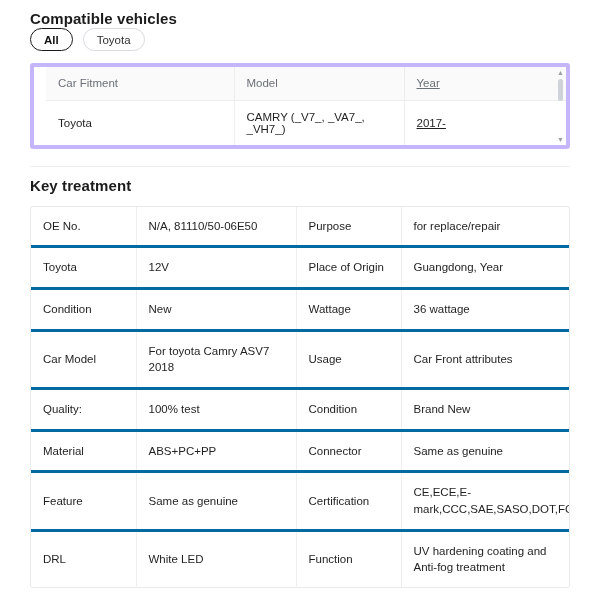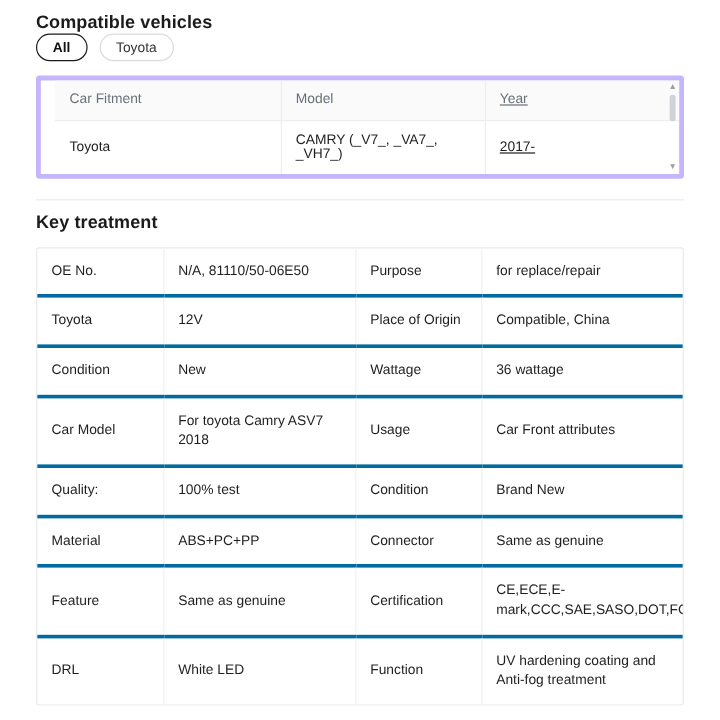--- a/index.html
+++ b/index.html
@@ -203,21 +203,21 @@
         <tr>
           <td class="a-c1 lbl">OE No.</td>
           <td class="a-c2 val">N/A, 81110/50-06E50</td>
           <td class="a-c3 lbl">Purpose</td>
           <td class="a-c4 c4 val">for replace/repair</td>
         </tr>
         <tr>
           <td class="a-c1 lbl">Toyota</td>
           <td class="a-c2 val">12V</td>
           <td class="a-c3 lbl">Place of Origin</td>
-          <td class="a-c4 c4 val">Compatible, China</td>
+          <td class="a-c4 c4 val">Guangdong, Year</td>
         </tr>
         <tr>
           <td class="a-c1 lbl">Condition</td>
           <td class="a-c2 val">New</td>
           <td class="a-c3 lbl">Wattage</td>
           <td class="a-c4 c4 val">36 wattage</td>
         </tr>
         <tr>
           <td class="a-c1 lbl">Car Model</td>
           <td class="a-c2 val">For toyota Camry ASV7 2018</td>

